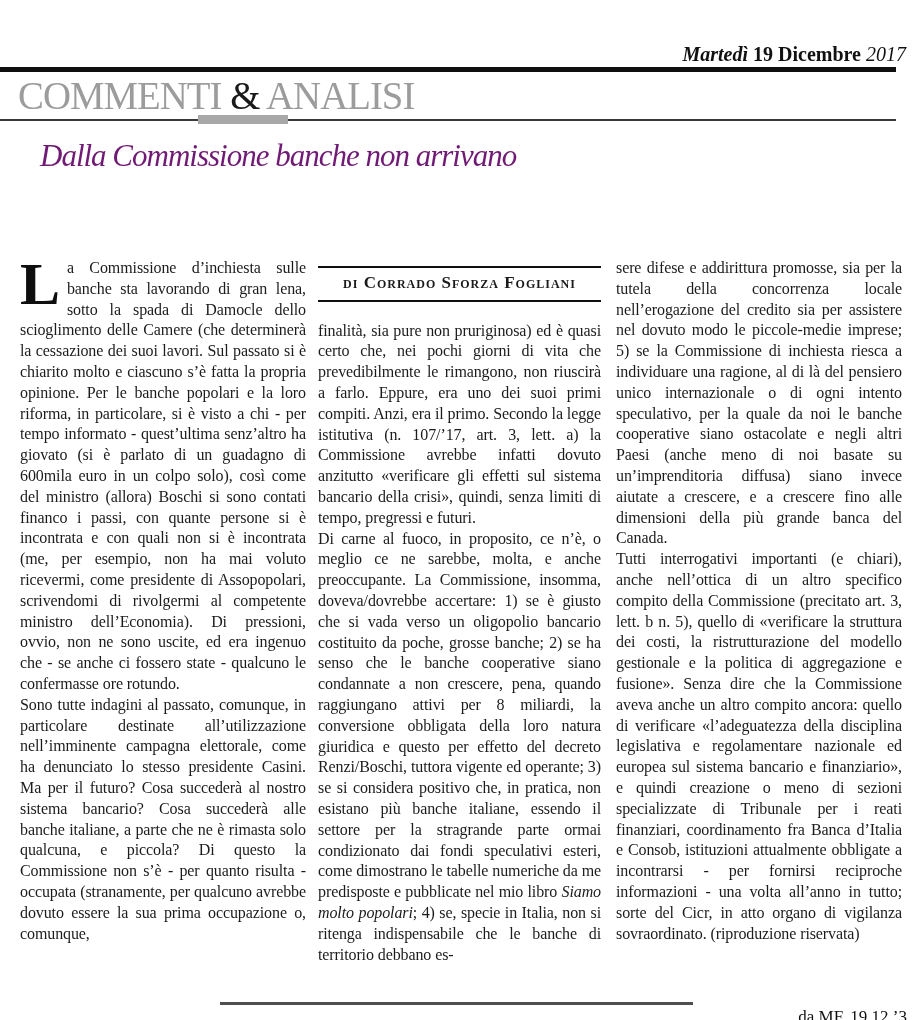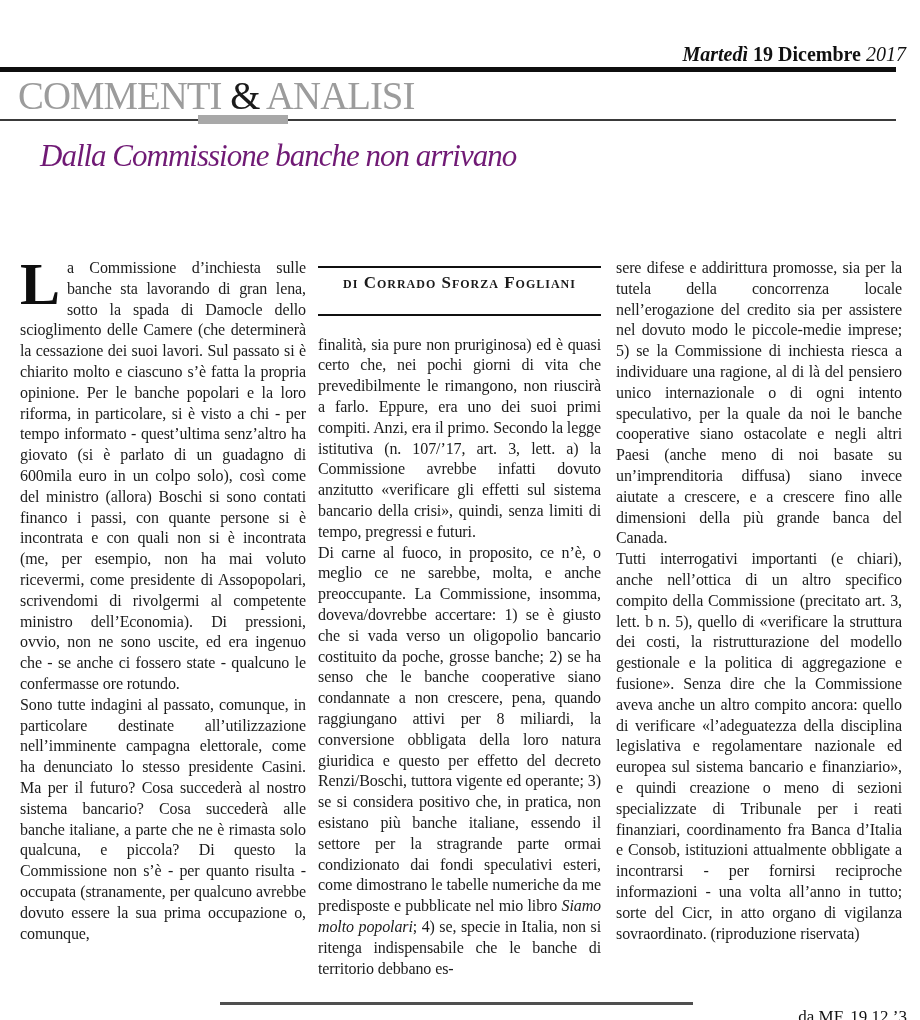--- a/index.html
+++ b/index.html
@@ -95,21 +95,21 @@
     line-height: 46px;
     font-weight: bold;
     color: #0e0e0e;
     margin: 3px 7px 0 0;
   }
 
   .byline {
     margin: 8px 0 19px 0;
     border-top: 2px solid #101010;
     border-bottom: 2px solid #101010;
-    padding: 6px 2px 21px 2px;
+    padding: 6px 2px 7px 2px;
     text-align: center;
     font-variant: small-caps;
     font-weight: bold;
     font-size: 17px;
     letter-spacing: 1px;
     color: #1a1a1a;
     line-height: 1.1;
   }
 
   .book-title { font-style: italic; }

